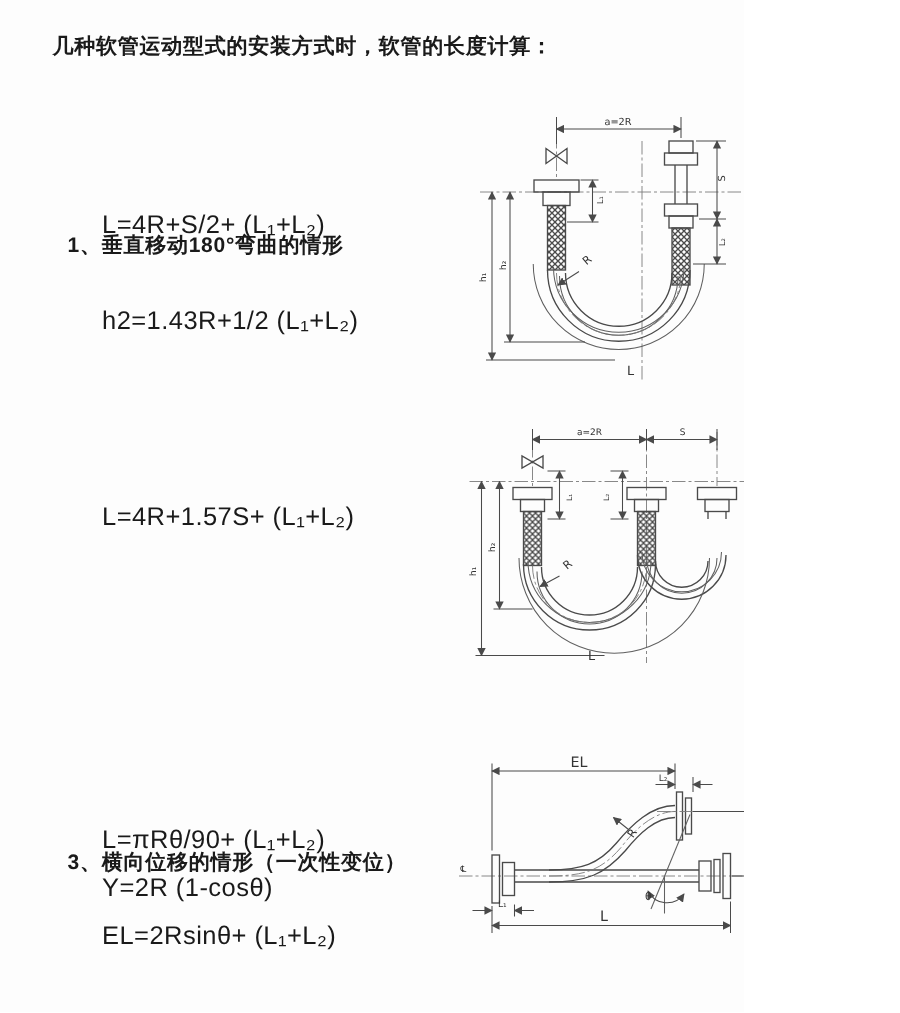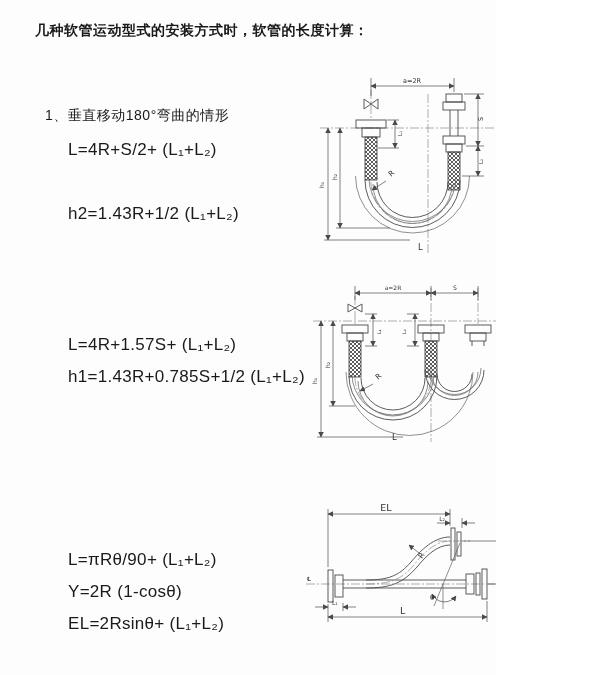--- a/index.html
+++ b/index.html
@@ -1,19 +1,19 @@
 <!DOCTYPE html>
 <html><head>
 <meta charset="utf-8">
 <style>
   html,body{margin:0;padding:0;background:#fff;}
   .page{position:relative;width:496px;height:675px;background:#fdfdfd;overflow:hidden;
         font-family:"Liberation Sans","DejaVu Sans",sans-serif;color:#1a1a1a;}
   .doc-title{position:absolute;left:35px;top:22px;font-size:14px;font-weight:bold;letter-spacing:.5px;}
-  .sec-heading{position:absolute;font-size:14px;font-weight:normal;letter-spacing:.5px;}
+  .sec-heading{position:absolute;font-size:14px;font-weight:bold;letter-spacing:.5px;margin-top:48px;}
   .formula{position:absolute;font-size:17px;letter-spacing:.3px;}
   .fx{left:68px;}
   svg{position:absolute;}
   svg text{font-family:"DejaVu Sans","Liberation Sans",sans-serif;fill:#333;}
   .ln{stroke:#4a4a4a;fill:none;stroke-width:.9;}
   .thin{stroke:#606060;fill:none;stroke-width:.7;}
   .cl{stroke:#7a7a7a;fill:none;stroke-width:.6;stroke-dasharray:9 2 2 2;}
   .dim{stroke:#4a4a4a;fill:none;stroke-width:.7;}
   .hatch{stroke:#4a4a4a;stroke-width:.9;}
 </style>
@@ -22,22 +22,22 @@
 
 <div class="page">
 
   <div class="doc-title">几种软管运动型式的安装方式时，软管的长度计算：</div>
 
   <div class="sec-heading" style="left:45px;top:107px">1、垂直移动180°弯曲的情形</div>
   <div class="formula fx" style="top:140px">L=4R+S/2+ (L₁+L₂)</div>
   <div class="formula fx" style="top:204px">h2=1.43R+1/2 (L₁+L₂)</div>
 
   <div class="formula fx" style="top:335px">L=4R+1.57S+ (L₁+L₂)</div>
-  <div class="formula fx" style="top:367px">h1=1.43R+0.785S+1/2 (L₁+L₂)</div>
-
+
+  <div class="sec-heading" style="left:45px;top:518px">3、横向位移的情形（一次性变位）</div>
   <div class="formula fx" style="top:550px">L=πRθ/90+ (L₁+L₂)</div>
   <div class="formula fx" style="top:582px">Y=2R (1-cosθ)</div>
   <div class="formula fx" style="top:614px">EL=2Rsinθ+ (L₁+L₂)</div>
 
   <svg style="left:306px;top:72px" width="290" height="185" viewBox="0 0 290 185">
     <defs>
       <marker id="arr1" viewBox="0 0 10 10" refX="9" refY="5" markerWidth="8" markerHeight="8" orient="auto-start-reverse">
         <path d="M0 0 L10 5 L0 10 z" fill="#4a4a4a"></path>
       </marker>
       <pattern id="br1" width="4" height="4" patternUnits="userSpaceOnUse">

